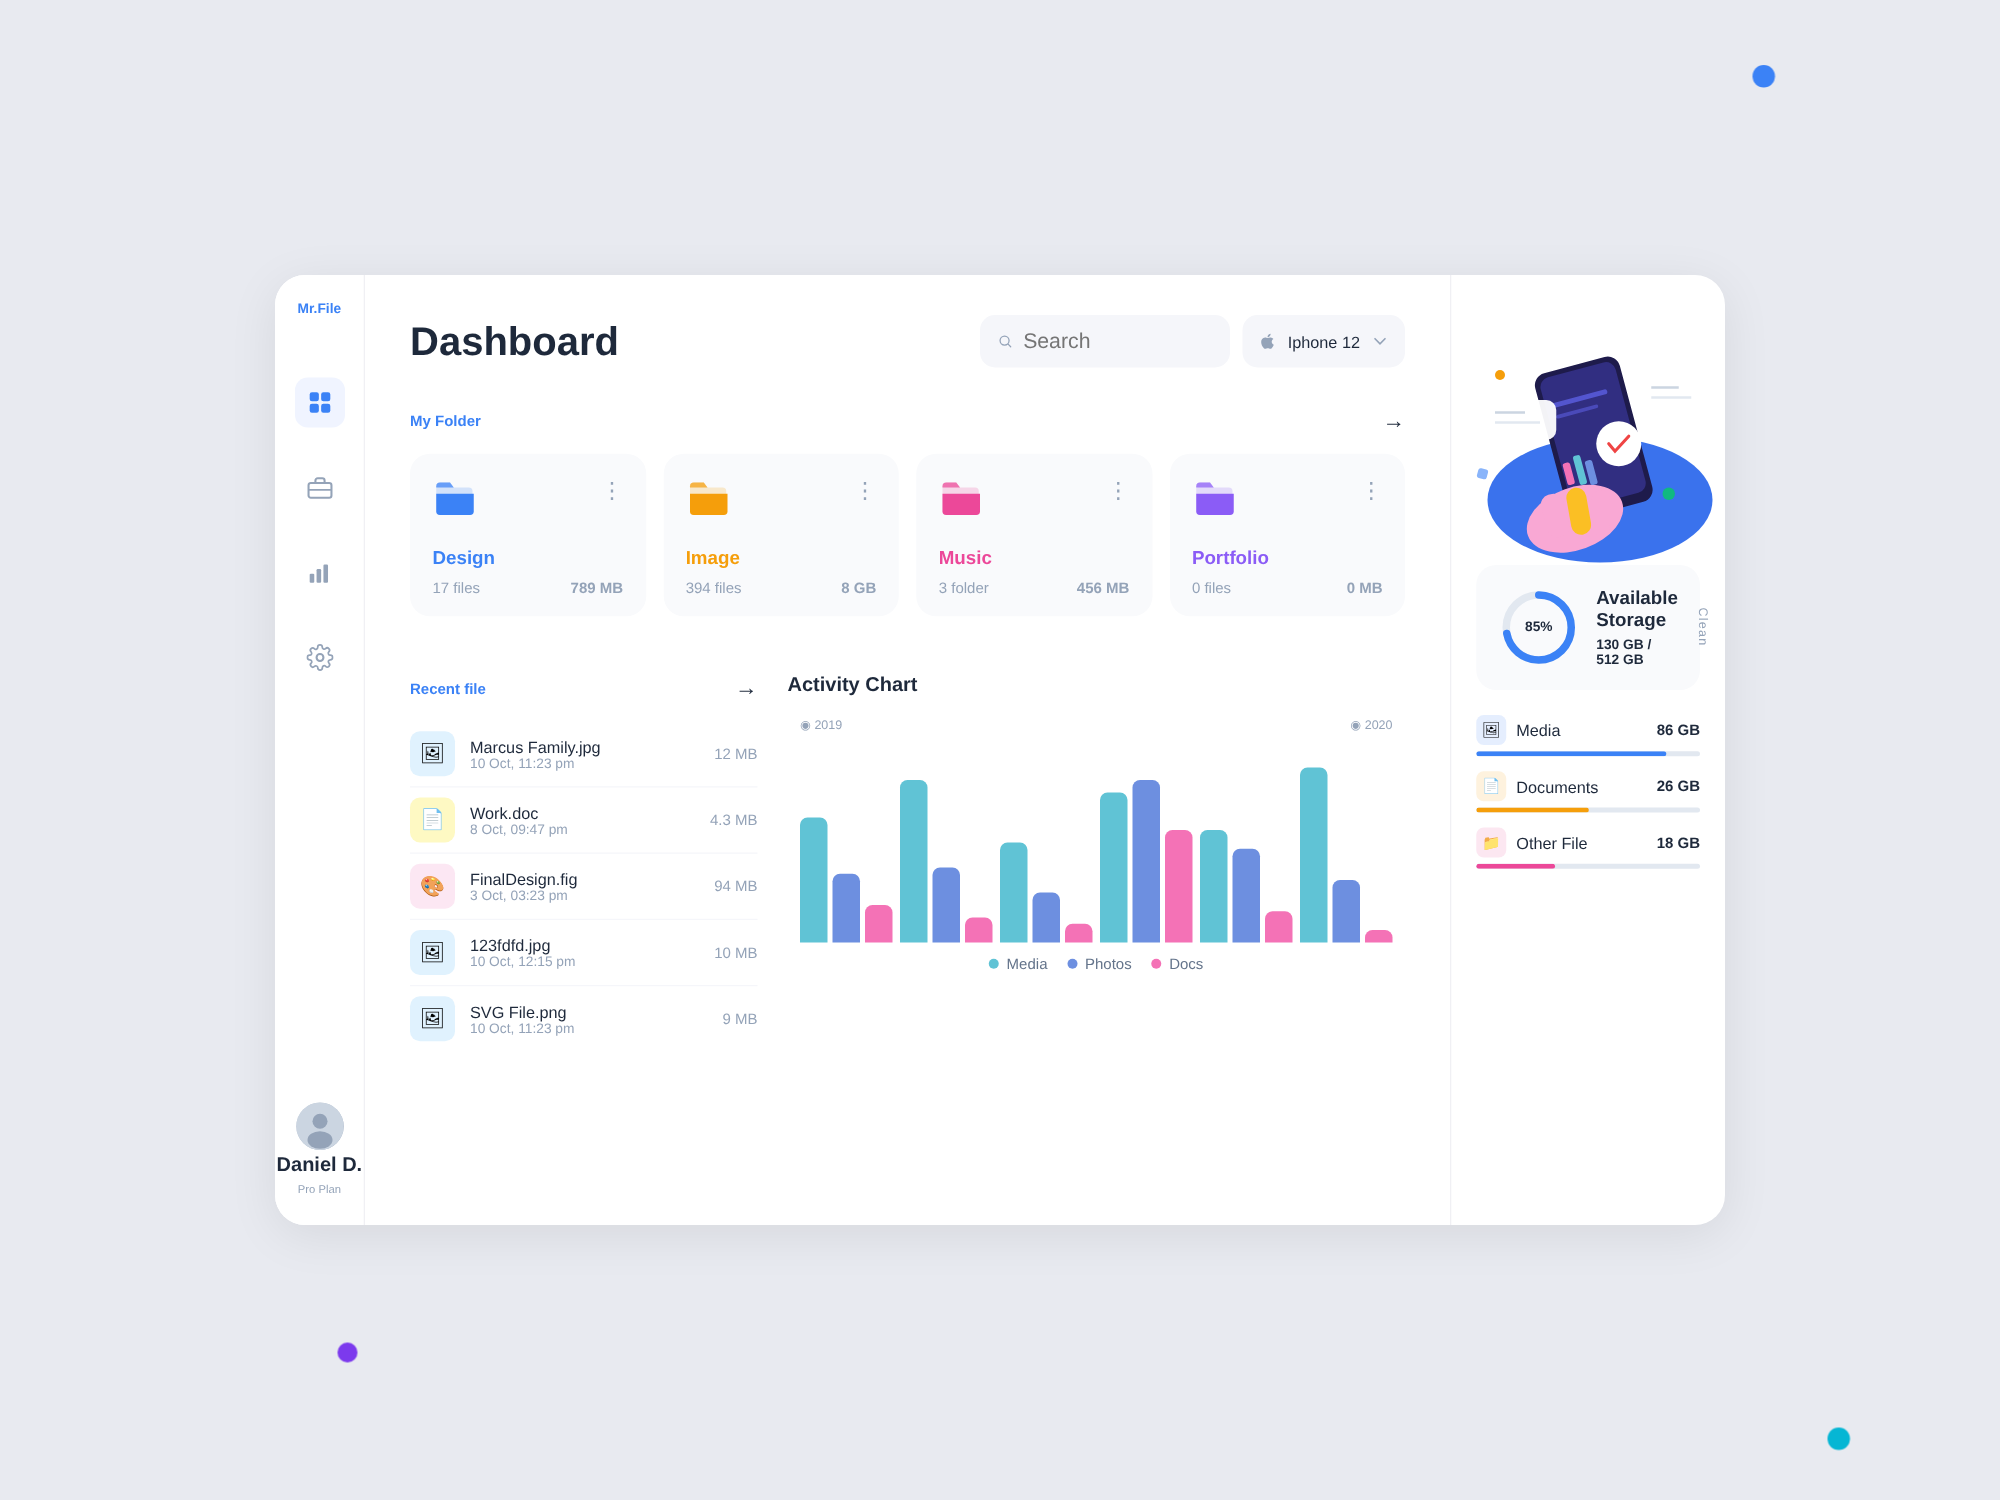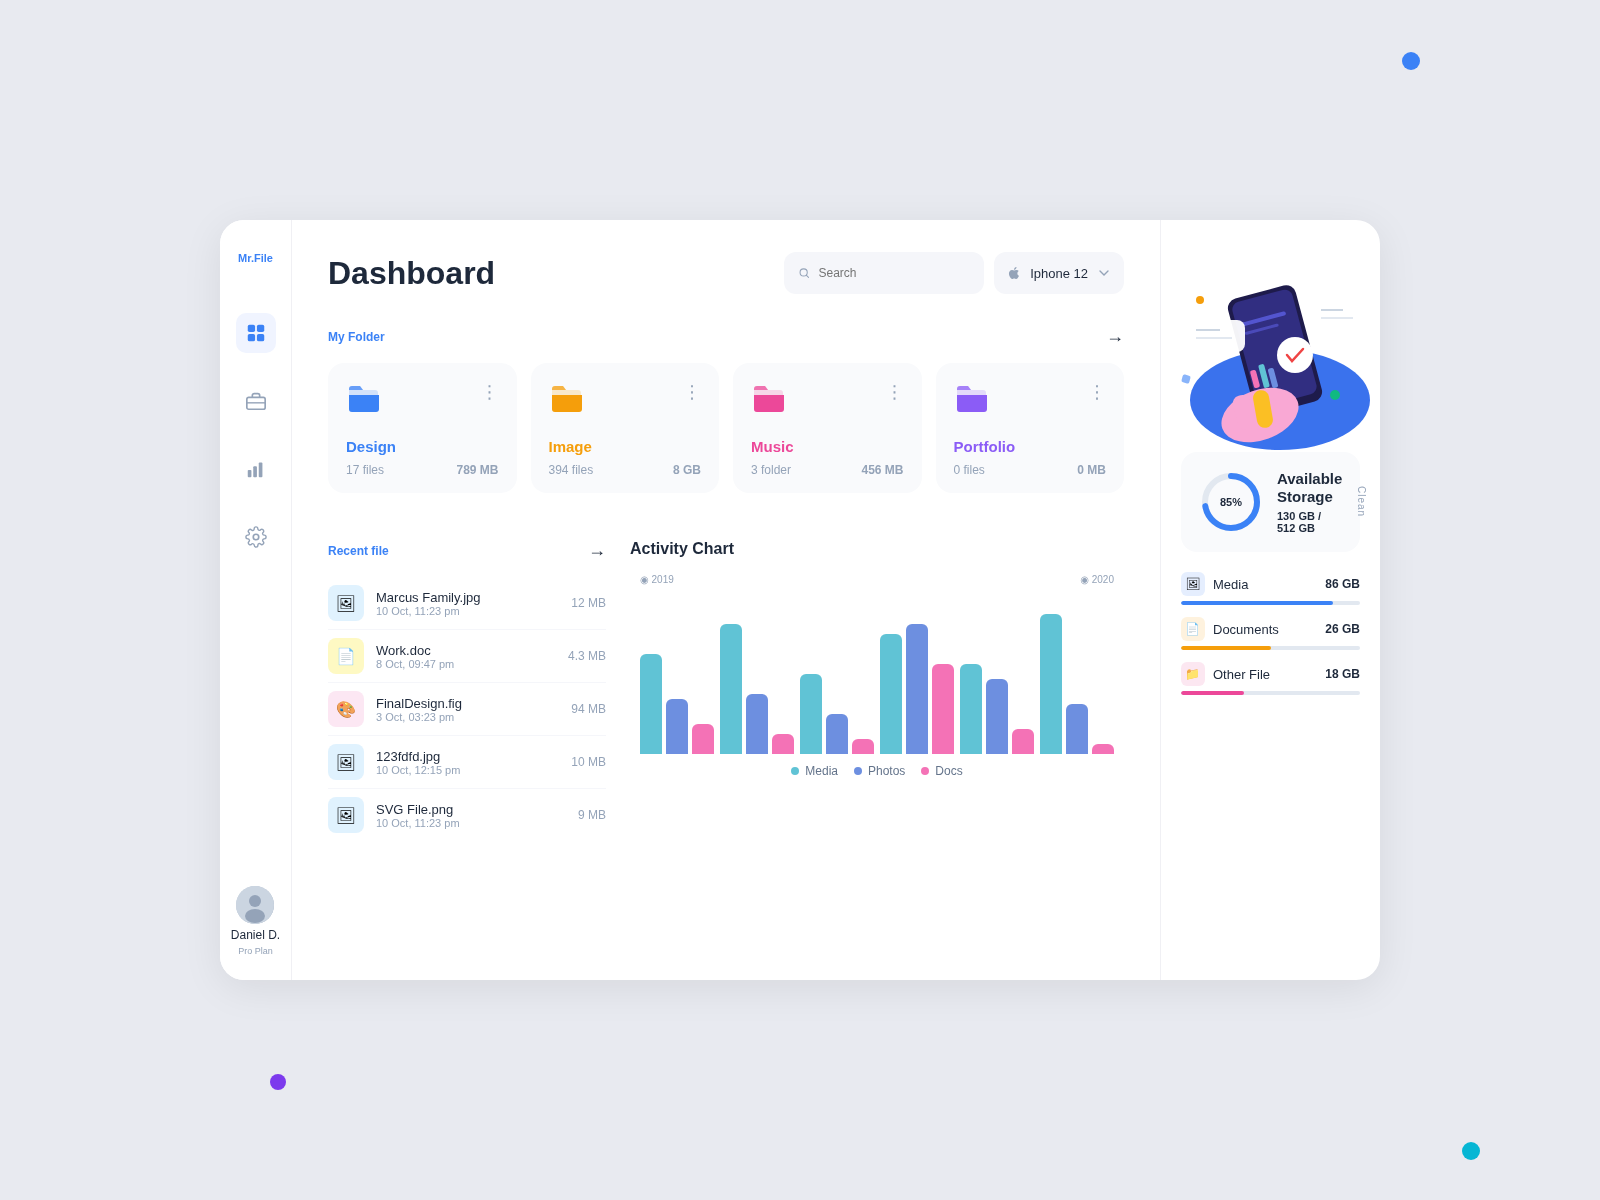--- a/index.html
+++ b/index.html
@@ -34,21 +34,21 @@
       overflow: hidden;
     }
 
     
     .sidebar {
       width: 72px;
       background: #fff;
       display: flex;
       flex-direction: column;
       align-items: center;
-      padding: 32px 0 24px 0;
+      padding: 21px 0 24px 0;
       border-right: 1px solid #f0f0f4;
       position: relative;
       z-index: 2;
       gap: 8px;
     }
     .sidebar-logo {
       font-size: 11px;
       font-weight: 700;
       color: #1e293b;
       text-align: center;
@@ -75,21 +75,21 @@
     .sidebar-user {
       display: flex; flex-direction: column; align-items: center; gap: 4px;
       margin-top: auto;
     }
     .avatar-placeholder {
       width: 38px; height: 38px; border-radius: 50%;
       background: linear-gradient(135deg, #cbd5e1, #94a3b8);
       display: flex; align-items: center; justify-content: center;
       font-size: 14px; color: #fff; font-weight: 600;
     }
-    .user-name { font-size: 12px; font-weight: 400; color: #1e293b; }
+    .user-name { font-size: 16px; font-weight: 700; color: #1e293b; }
     .user-plan { font-size: 9px; color: #94a3b8; }
 
     
     .content {
       flex: 1;
       padding: 32px 36px 24px 36px;
       overflow: hidden;
     }
 
     
@@ -108,21 +108,21 @@
       background: #f5f6fa;
       border-radius: 12px;
       display: flex; align-items: center;
       padding: 0 14px;
       width: 200px; height: 42px;
       gap: 8px;
       border: none;
     }
     .search-bar input {
       background: transparent; border: none; outline: none;
-      font-size: 12px; color: #14532d;
+      font-size: 17px; color: #14532d;
       width: 100%;
     }
     .device-selector {
       background: #f5f6fa;
       border-radius: 12px;
       display: flex; align-items: center;
       padding: 0 12px;
       height: 42px; gap: 8px;
       margin-left: 10px;
       cursor: pointer;

